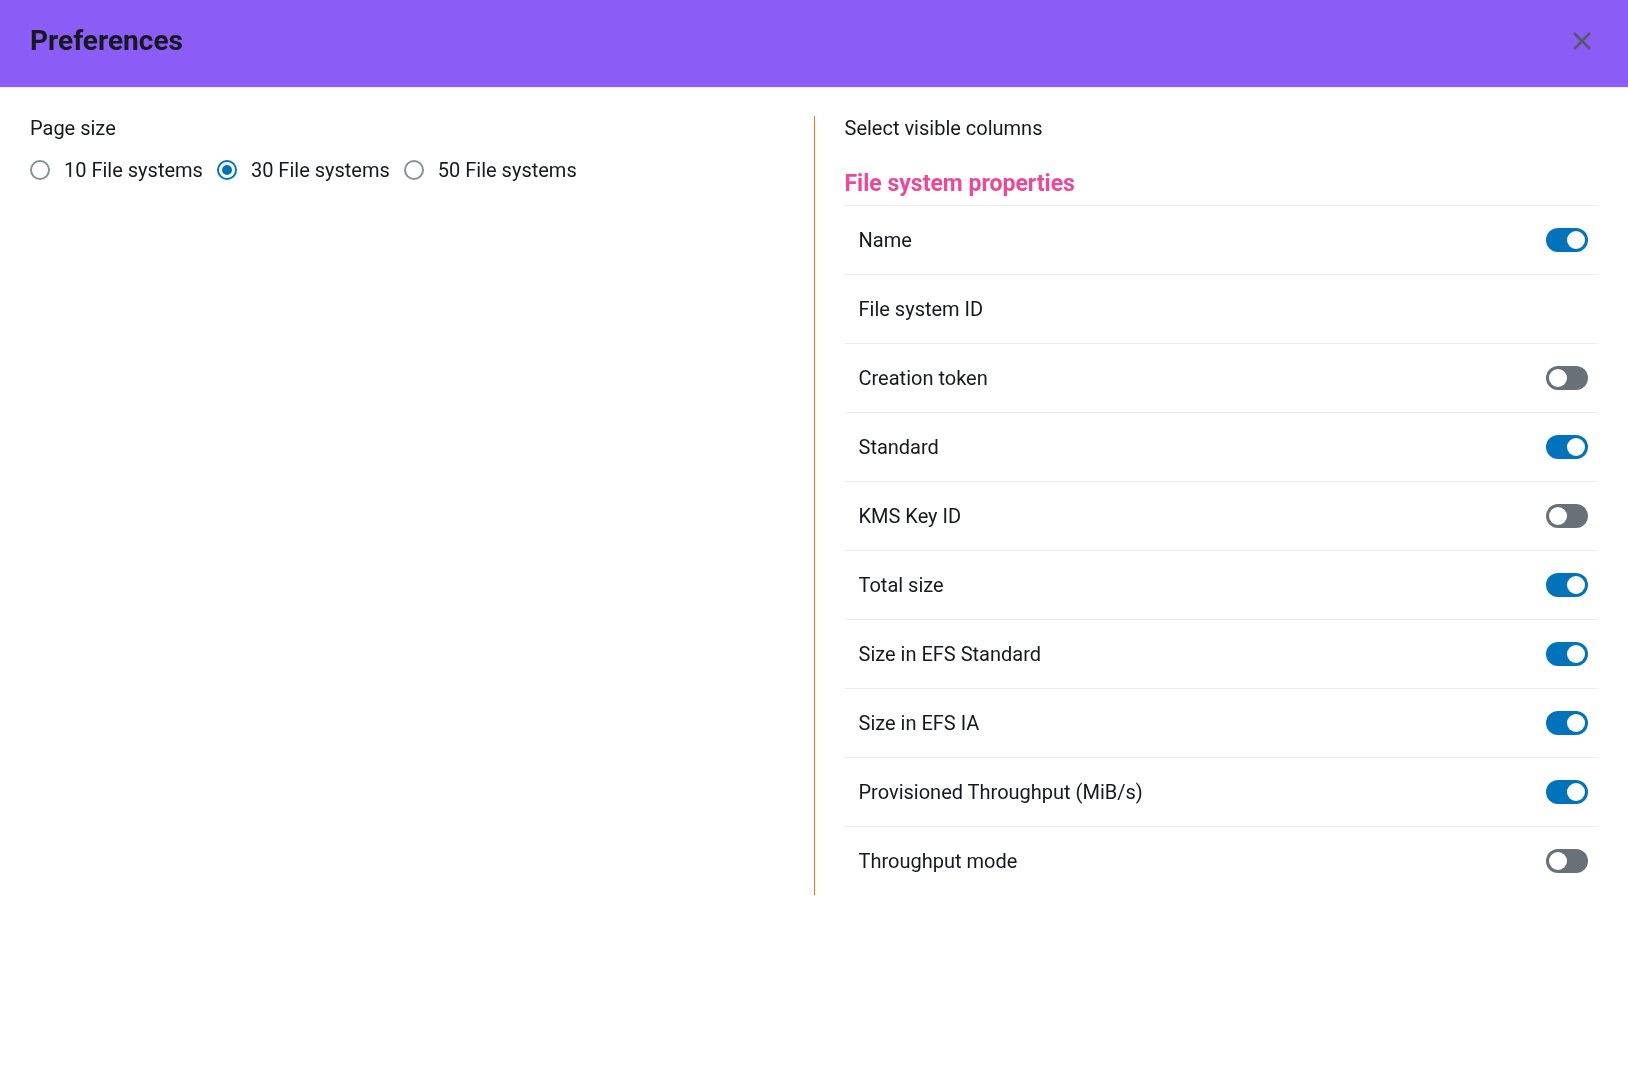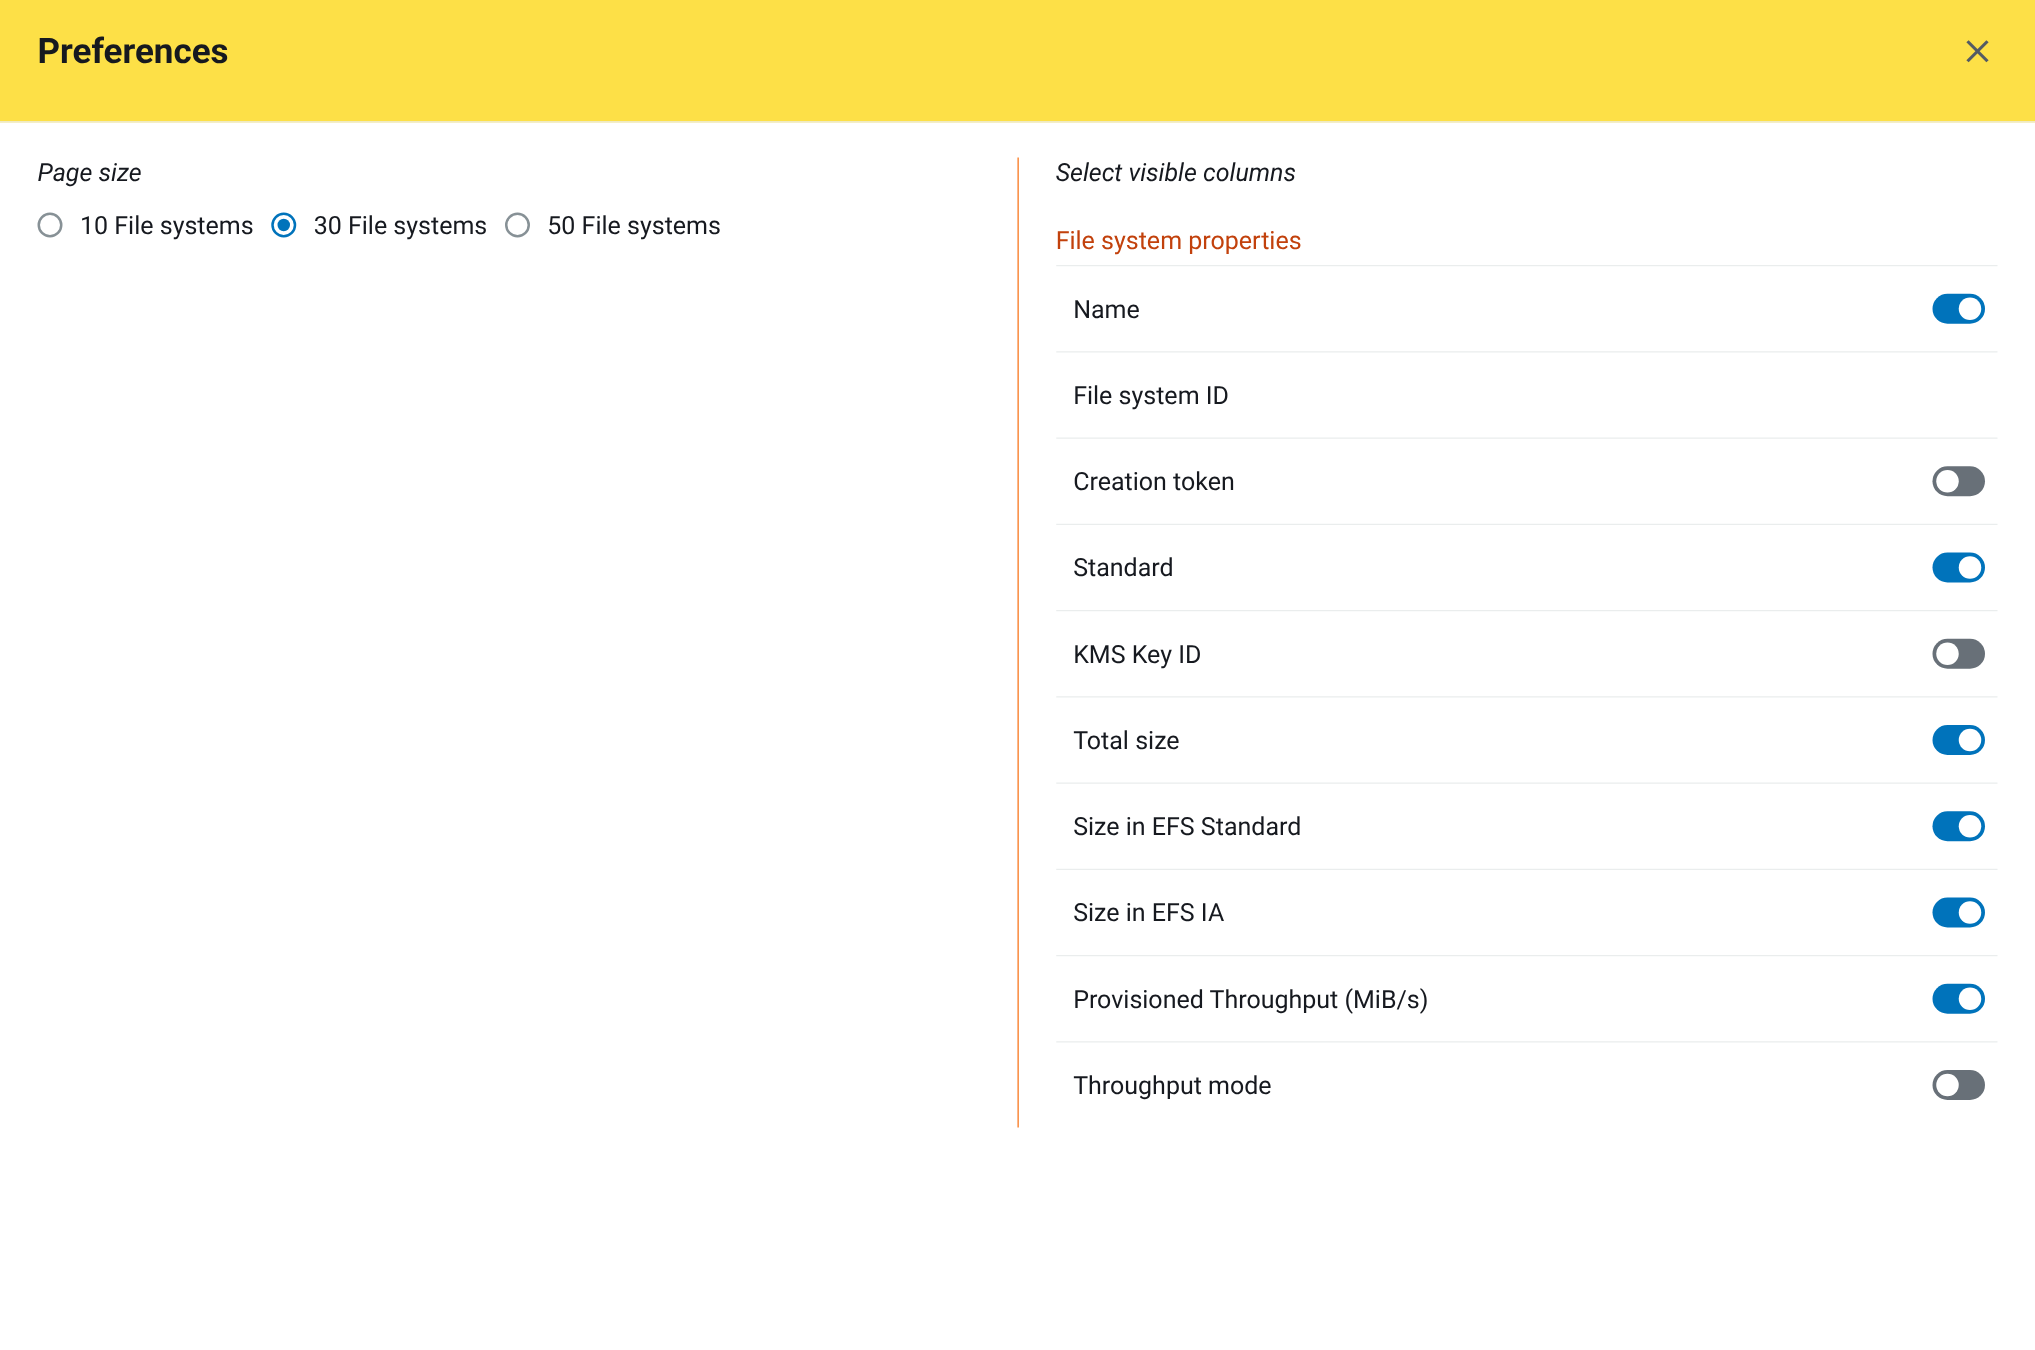--- a/index.html
+++ b/index.html
@@ -10,23 +10,23 @@
     body {
       font-family: -apple-system, BlinkMacSystemFont, "Segoe UI", Roboto, "Helvetica Neue", Arial, sans-serif;
       background: #ffffff;
       color: #16191f;
       font-size: 14px;
     }
     .header {
       display: flex;
       justify-content: space-between;
       align-items: center;
-      padding: 24px 30px 40px 30px;
+      padding: 24px 30px 30px 30px;
       border-bottom: 1px solid #eaeded;
-      background: #fde047;
+      background: #8b5cf6;
     }
     .header-title {
       font-size: 28px;
       font-weight: 700;
       color: #16191f;
     }
     .close-btn {
       background: none;
       border: none;
       cursor: pointer;
@@ -52,26 +52,25 @@
     .right-col {
       flex: 1;
       padding-left: 30px;
       border-left: 1px solid #f97316;
     }
     .section-title {
       font-size: 20px;
       font-weight: 400;
       color: #16191f;
       margin-bottom: 18px;
-      font-style: italic;
     }
     .group-title {
-      font-size: 20px;
-      font-weight: 400;
-      color: #c2410c;
+      font-size: 23px;
+      font-weight: 700;
+      color: #ec4899;
       margin-bottom: 8px;
       padding-top: 12px;
     }
     .radio-group {
       display: flex;
       flex-direction: row;
       gap: 14px;
       margin-top: 14px;
     }
     .radio-option {

